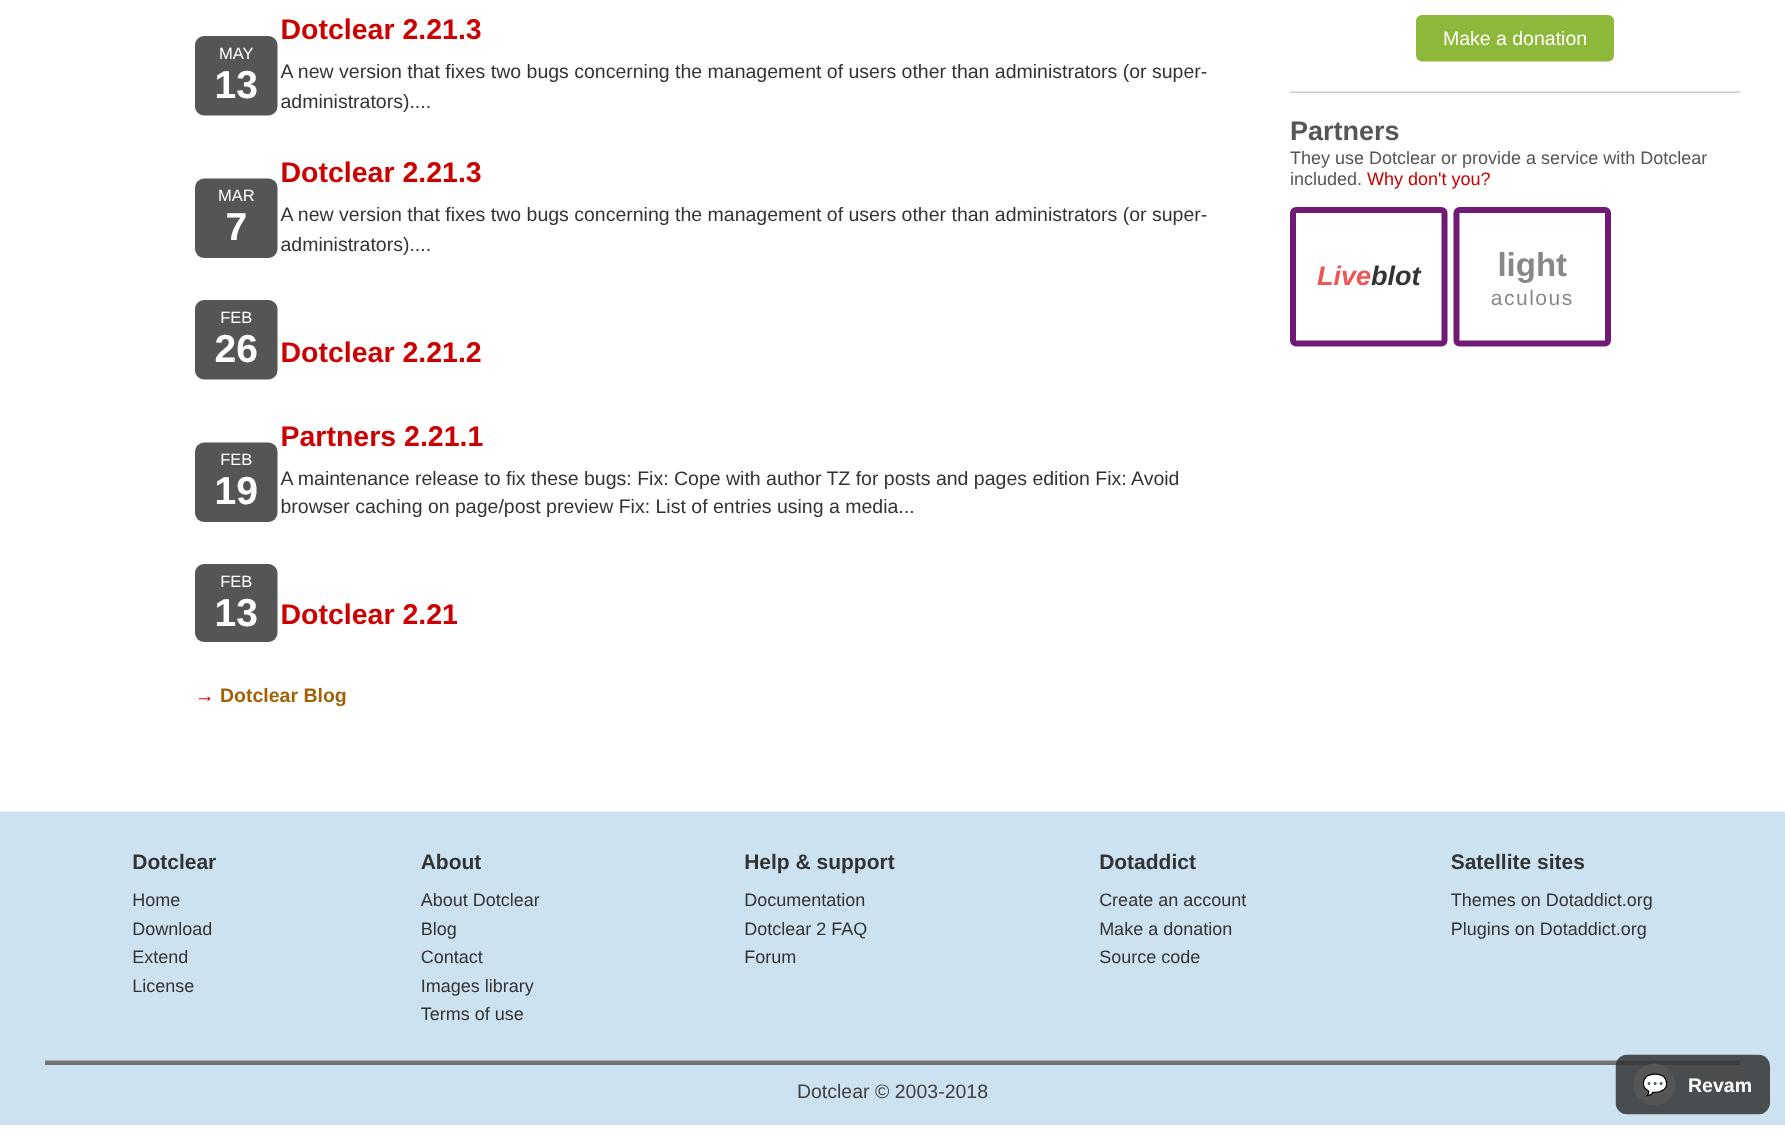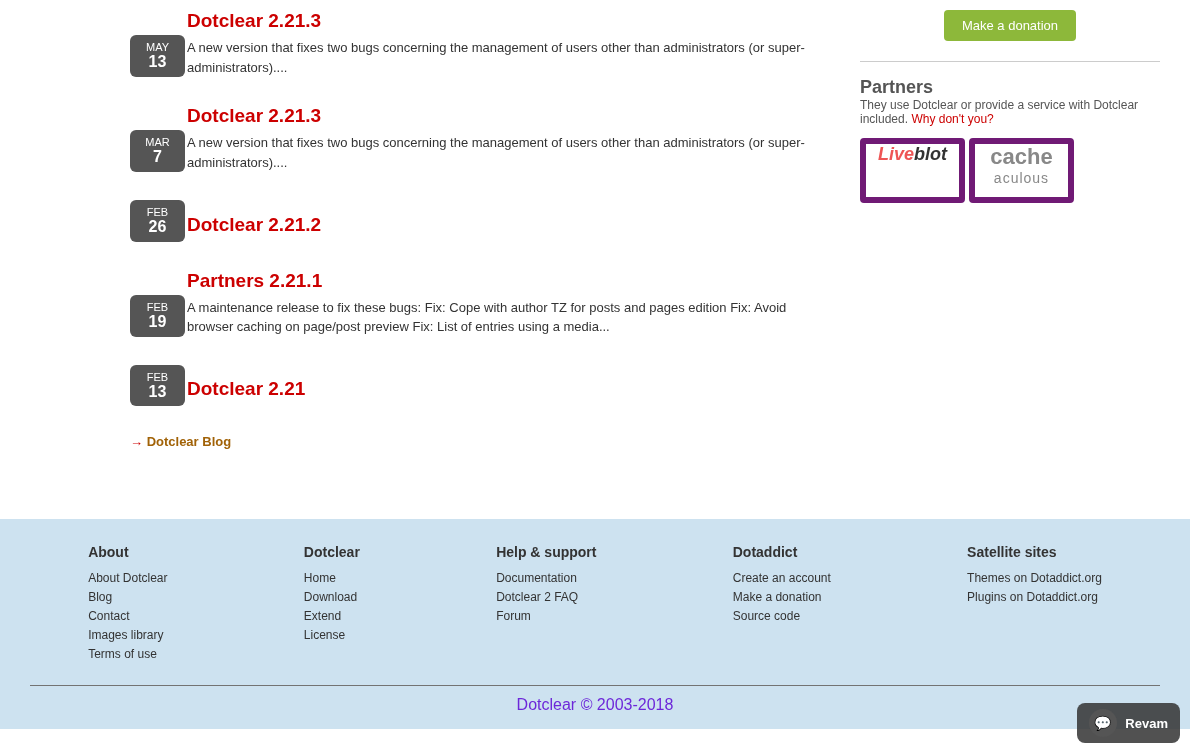--- a/index.html
+++ b/index.html
@@ -6,21 +6,21 @@
     body { font-family: Arial, sans-serif; font-size: 13px; color: #333; background: #fff; }
 
     .main-content { max-width: 1190px; margin: 0 auto; display: flex; gap: 30px; padding: 10px 30px 30px 130px; }
 
     .posts-section { flex: 1; }
 
     .post-item { display: flex; gap: 2px; margin-bottom: 28px; align-items: flex-end; }
 
     .date-badge { background: #555; color: #fff; border-radius: 6px; padding: 6px 10px; text-align: center; min-width: 55px; flex-shrink: 0; }
     .date-badge .month { font-size: 11px; text-transform: uppercase; }
-    .date-badge .day { font-size: 16px; font-weight: bold; line-height: 1.1; }
+    .date-badge .day { font-size: 26px; font-weight: bold; line-height: 1.1; }
 
     .post-content h3 { font-size: 19px; font-weight: bold; margin-bottom: 6px; }
     .post-content h3 a { color: #c00; text-decoration: none; }
     .post-content p { font-size: 13px; color: #333; line-height: 1.5; }
 
     .blog-link { margin-top: 10px; margin-bottom: 20px; }
     .blog-link a { color: #a16207; text-decoration: none; font-size: 13px; font-weight: bold; }
     .blog-link::before { content: "→ "; color: #c00; }
 
     .sidebar { width: 300px; flex-shrink: 0; padding-top: 0; }
@@ -29,39 +29,39 @@
 
     .separator { border: none; border-top: 1px solid #ccc; margin: 10px 0 15px 0; }
 
     .partners-title { font-size: 18px; font-weight: bold; color: #555; margin-bottom: 0; }
 
     .partners-text { font-size: 12px; color: #555; margin-bottom: 12px; }
     .partners-text a { color: #c00; text-decoration: none; }
 
     .partners-logos { display: flex; gap: 4px; }
 
-    .partner-logo { border: 6px solid #701a75; border-radius: 4px; display: flex; align-items: flex-start; justify-content: center; width: 105px; height: 65px; background: #fff; overflow: hidden; }
+    .partner-logo { border: 4px solid #701a75; border-radius: 4px; display: flex; align-items: center; justify-content: center; width: 105px; height: 93px; background: #fff; overflow: hidden; }
 
     .liveblot-logo { font-size: 18px; font-weight: bold; color: #333; font-style: italic; }
     .liveblot-logo span { color: #e55; }
 
     .softaculous-logo { display: flex; flex-direction: column; align-items: center; }
     .softaculous-logo .soft-top { font-size: 22px; font-weight: bold; color: #888; }
     .softaculous-logo .soft-bottom { font-size: 14px; color: #888; letter-spacing: 1px; }
 
     
     .footer { background: #cde2f0; padding: 25px 30px 15px 30px; margin-top: 20px; }
     .footer-inner { max-width: 1190px; margin: 0 auto; }
     .footer-columns { display: flex; gap: 20px; justify-content: space-around; margin-bottom: 20px; }
     .footer-col h4 { font-size: 14px; font-weight: bold; color: #333; margin-bottom: 10px; }
     .footer-col ul { list-style: none; }
     .footer-col ul li { margin-bottom: 4px; }
     .footer-col ul li a { color: #333; text-decoration: none; font-size: 12px; }
 
-    .footer-bottom { text-align: center; font-size: 16px; color: #6d28d9; padding-top: 10px; border-top: 1px solid #737373; }
+    .footer-bottom { text-align: center; font-size: 13px; color: #404040; padding-top: 10px; border-top: 3px solid #737373; }
 
     .revam-widget { position: fixed; bottom: 10px; right: 10px; background: rgba(50,50,50,0.85); color: #fff; border-radius: 8px; padding: 6px 12px; display: flex; align-items: center; gap: 8px; font-size: 13px; font-weight: bold; }
     .revam-icon { width: 28px; height: 28px; background: #555; border-radius: 50%; display: flex; align-items: center; justify-content: center; font-size: 14px; }
   </style>
 </head>
 <body>
 
 <div class="main-content">
   <div class="posts-section">
 
@@ -122,49 +122,49 @@
     <p class="partners-text">
       <span>They use Dotclear or provide a service with Dotclear included.</span>
       <a href="#">Why don't you?</a>
     </p>
     <div class="partners-logos">
       <div class="partner-logo">
         <div class="liveblot-logo"><span>Live</span>blot</div>
       </div>
       <div class="partner-logo">
         <div class="softaculous-logo">
-          <div class="soft-top">cache</div>
+          <div class="soft-top">light</div>
           <div class="soft-bottom">aculous</div>
         </div>
       </div>
     </div>
   </div>
 </div>
 
 <footer class="footer">
   <div class="footer-inner">
     <div class="footer-columns">
 
     <div class="footer-col">
+      <h4>Dotclear</h4>
+      <ul>
+            <li><a href="#">Home</a></li>
+            <li><a href="#">Download</a></li>
+            <li><a href="#">Extend</a></li>
+            <li><a href="#">License</a></li>
+          </ul>
+    </div>
+        <div class="footer-col">
       <h4>About</h4>
       <ul>
             <li><a href="#">About Dotclear</a></li>
             <li><a href="#">Blog</a></li>
             <li><a href="#">Contact</a></li>
             <li><a href="#">Images library</a></li>
             <li><a href="#">Terms of use</a></li>
-          </ul>
-    </div>
-        <div class="footer-col">
-      <h4>Dotclear</h4>
-      <ul>
-            <li><a href="#">Home</a></li>
-            <li><a href="#">Download</a></li>
-            <li><a href="#">Extend</a></li>
-            <li><a href="#">License</a></li>
           </ul>
     </div>
         <div class="footer-col">
       <h4>Help &amp; support</h4>
       <ul>
             <li><a href="#">Documentation</a></li>
             <li><a href="#">Dotclear 2 FAQ</a></li>
             <li><a href="#">Forum</a></li>
           </ul>
     </div>

